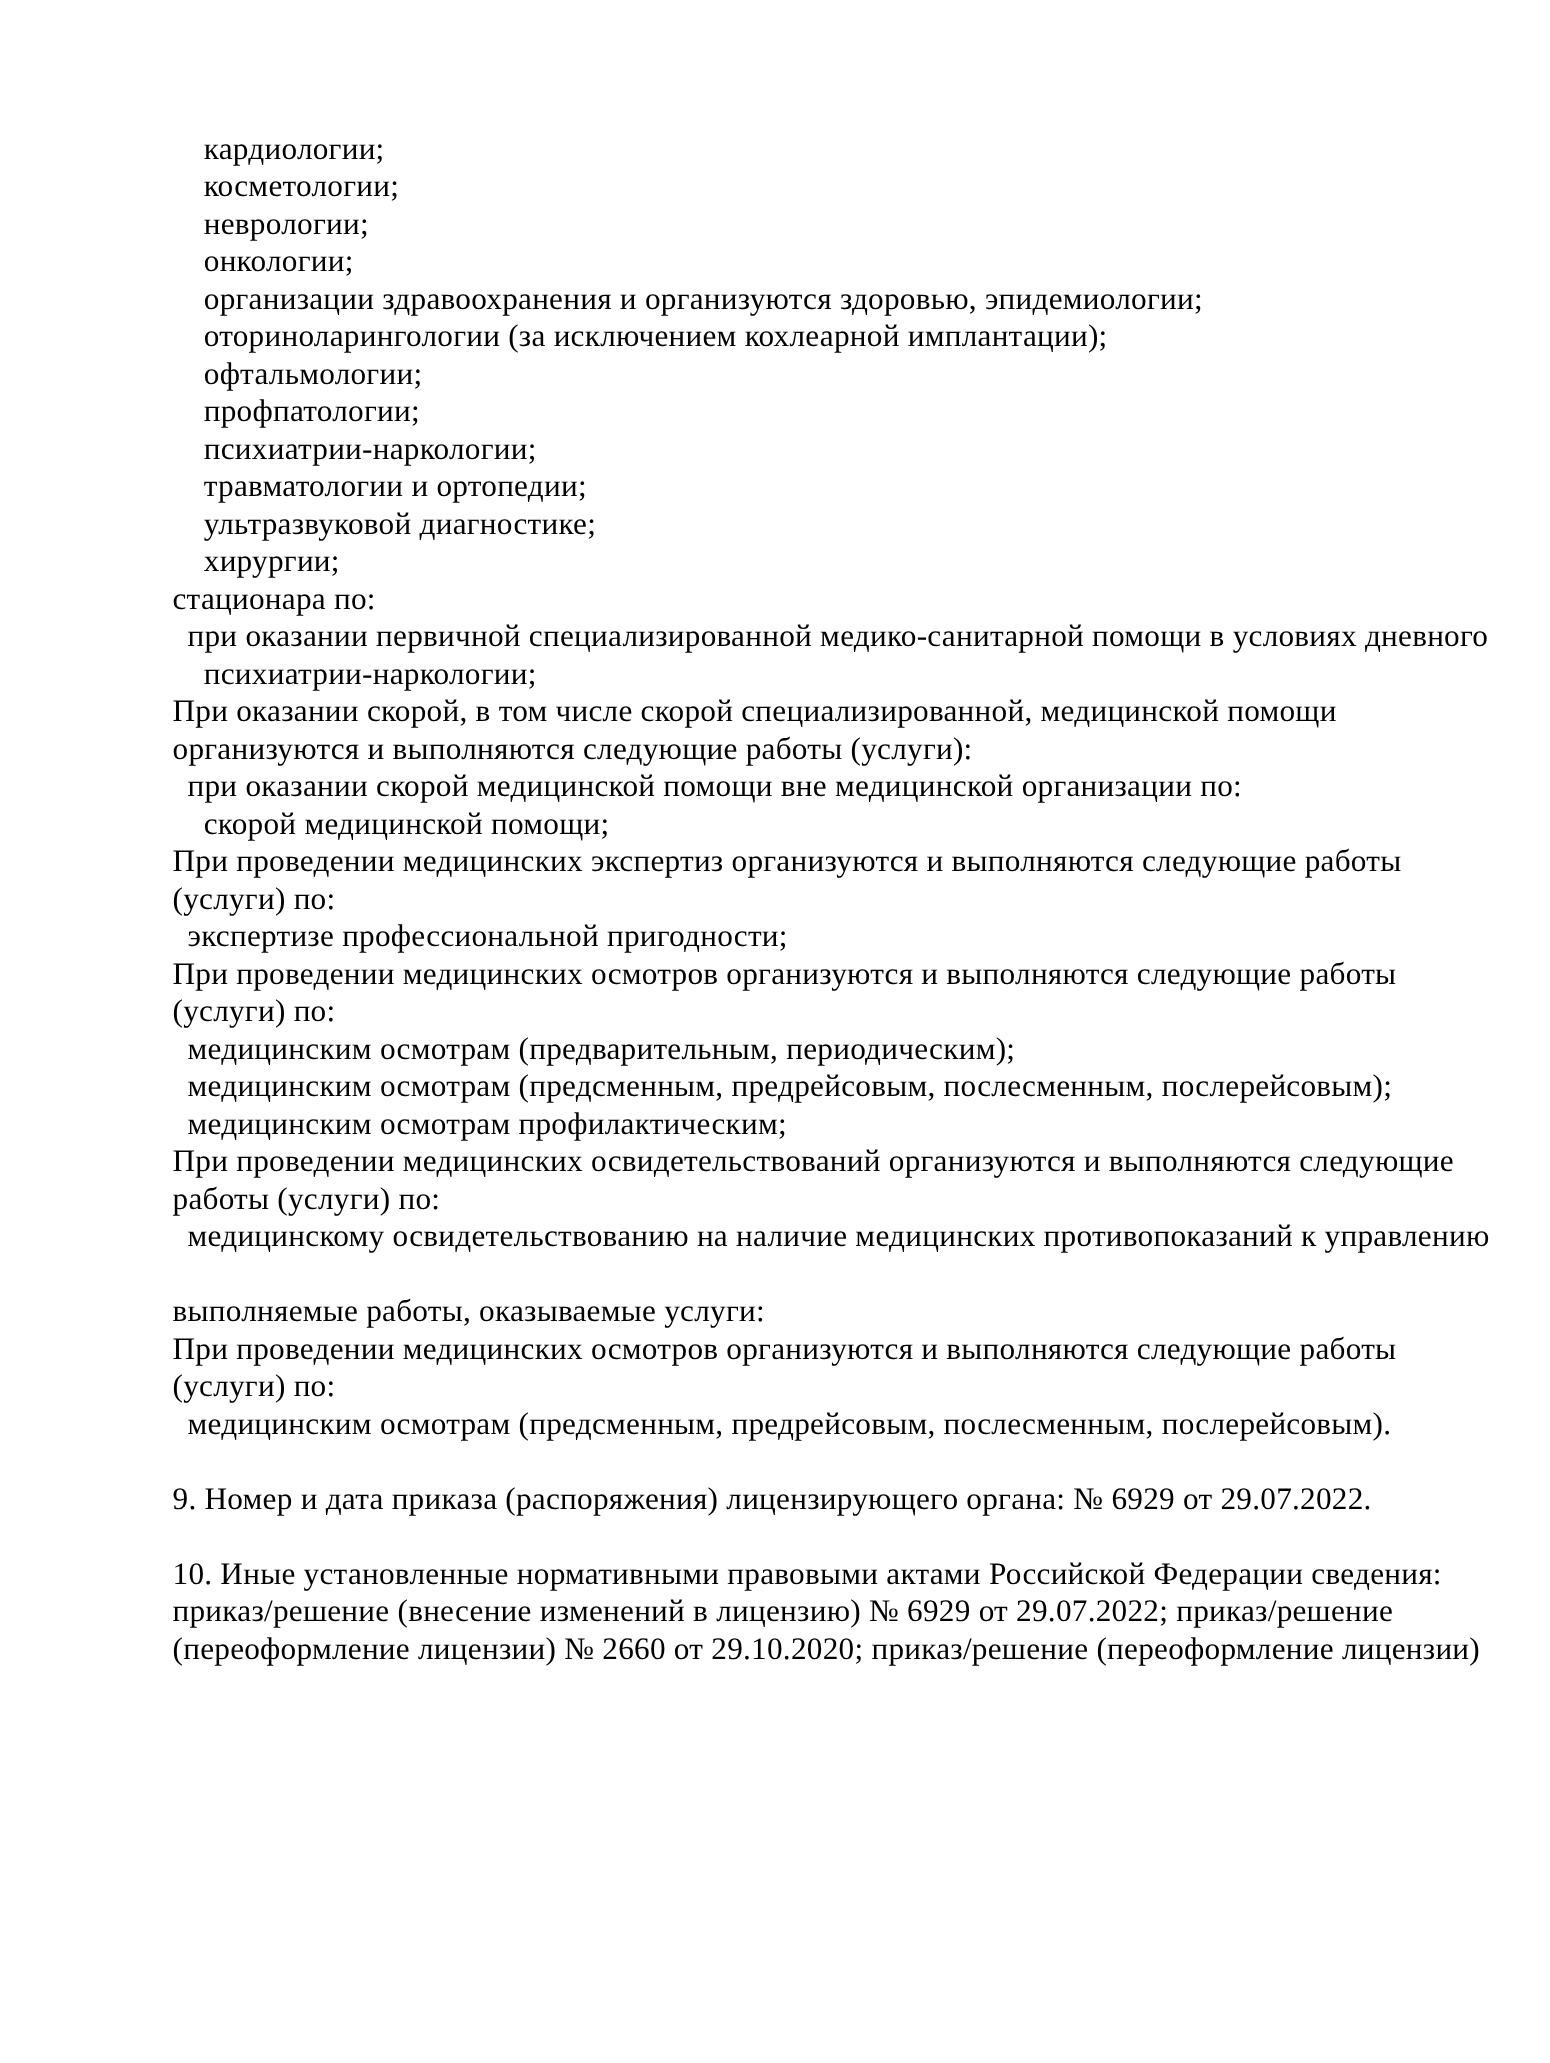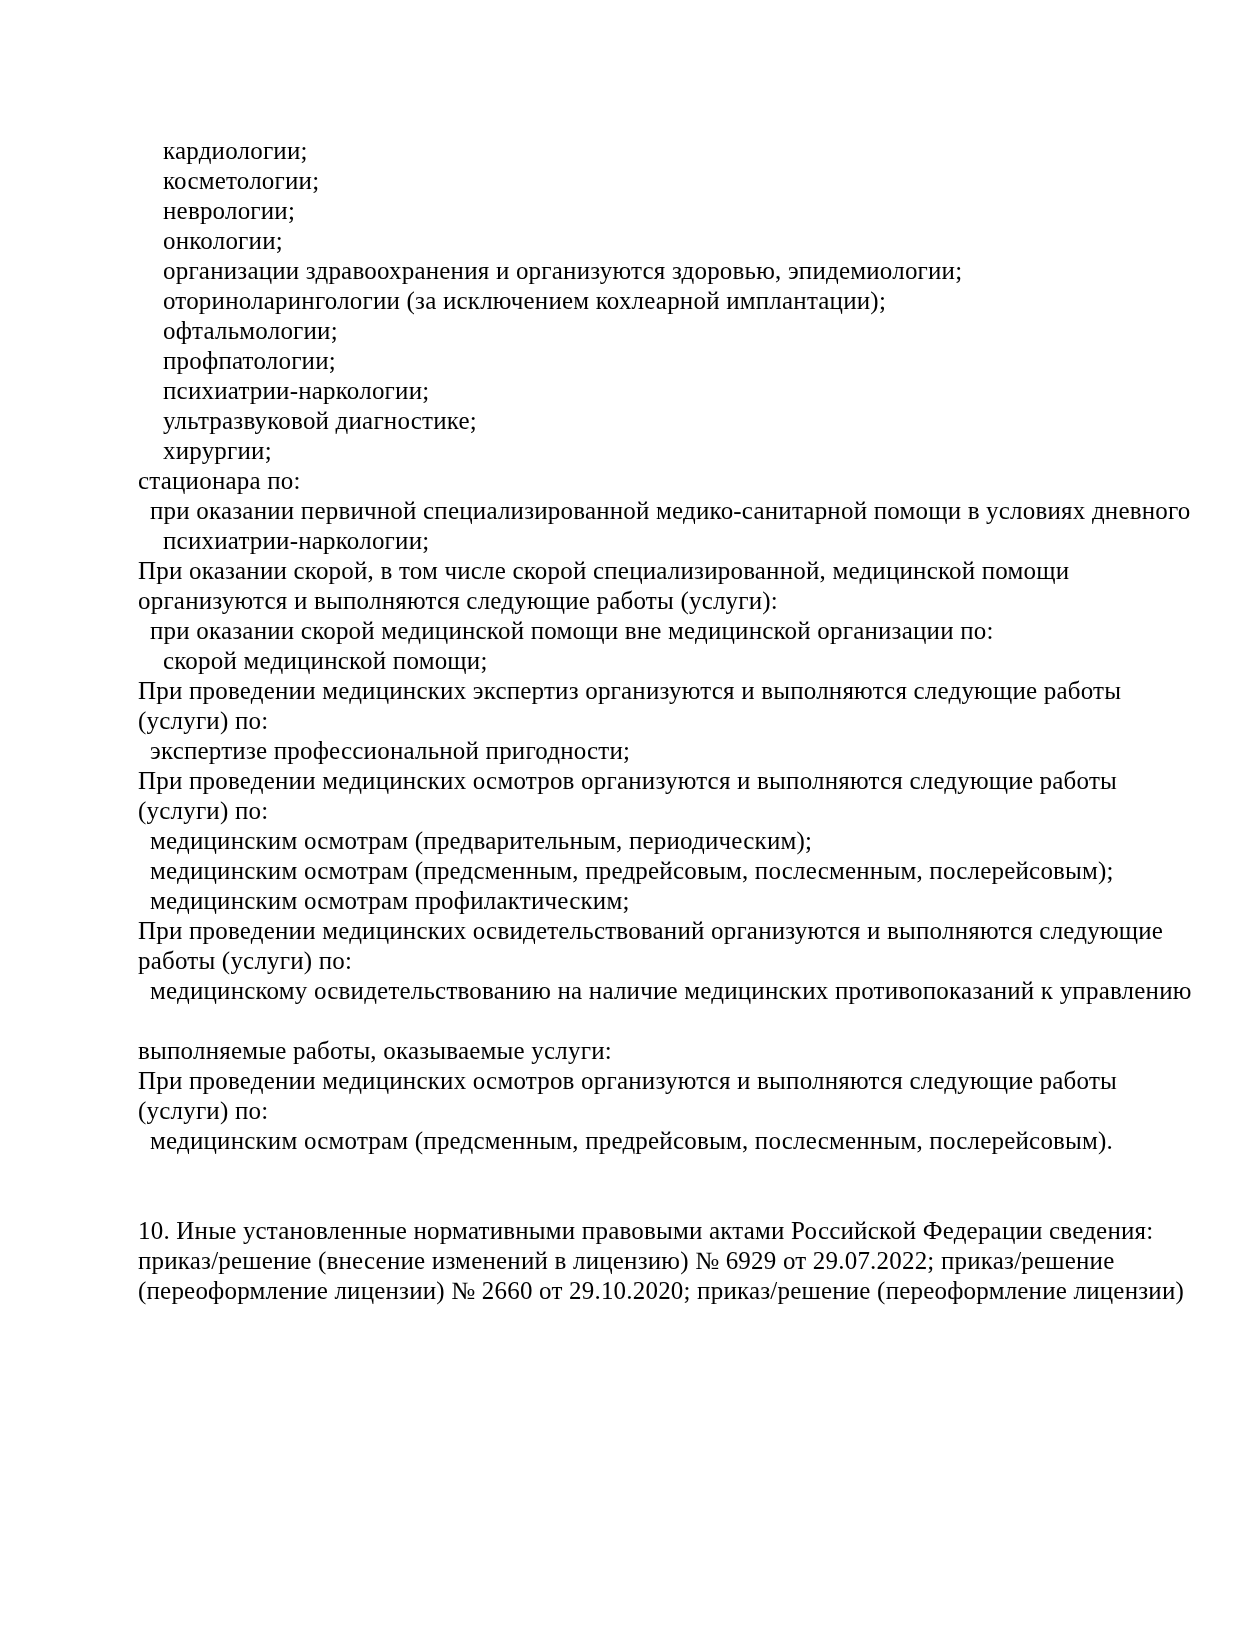--- a/index.html
+++ b/index.html
@@ -12,21 +12,20 @@
     width: 1240px;
     height: 1650px;
     background: #ffffff;
     overflow: hidden;
   }
   .text-block {
     position: absolute;
     left: 138px;
     top: 105px;
     width: 1040px;
-    margin-top: 31px;
   }
   .line {
     font-family: "Liberation Serif", "DejaVu Serif", serif;
     font-size: 25px;
     line-height: 30px;
     height: 30px;
     color: #000000;
     white-space: pre;
     letter-spacing: 0.2px;
   }
@@ -41,20 +40,21 @@
   <div class="text-block">
       <div class="line indent-2">кардиологии;</div>
       <div class="line indent-2">косметологии;</div>
       <div class="line indent-2">неврологии;</div>
       <div class="line indent-2">онкологии;</div>
       <div class="line indent-2">организации здравоохранения и организуются здоровью, эпидемиологии;</div>
       <div class="line indent-2">оториноларингологии (за исключением кохлеарной имплантации);</div>
       <div class="line indent-2">офтальмологии;</div>
       <div class="line indent-2">профпатологии;</div>
       <div class="line indent-2">психиатрии-наркологии;</div>
+      <div class="line indent-2">травматологии и ортопедии;</div>
       <div class="line indent-2">ультразвуковой диагностике;</div>
       <div class="line indent-2">хирургии;</div>
       <div class="line indent-0">стационара по:</div>
       <div class="line indent-1">при оказании первичной специализированной медико-санитарной помощи в условиях дневного</div>
       <div class="line indent-2">психиатрии-наркологии;</div>
       <div class="line indent-0">При оказании скорой, в том числе скорой специализированной, медицинской помощи</div>
       <div class="line indent-0">организуются и выполняются следующие работы (услуги):</div>
       <div class="line indent-1">при оказании скорой медицинской помощи вне медицинской организации по:</div>
       <div class="line indent-2">скорой медицинской помощи;</div>
       <div class="line indent-0">При проведении медицинских экспертиз организуются и выполняются следующие работы</div>
@@ -67,18 +67,19 @@
       <div class="line indent-1">медицинским осмотрам профилактическим;</div>
       <div class="line indent-0">При проведении медицинских освидетельствований организуются и выполняются следующие</div>
       <div class="line indent-0">работы (услуги) по:</div>
       <div class="line indent-1">медицинскому освидетельствованию на наличие медицинских противопоказаний к управлению</div>
       <div class="line indent-0"></div>
       <div class="line indent-0">выполняемые работы, оказываемые услуги:</div>
       <div class="line indent-0">При проведении медицинских осмотров организуются и выполняются следующие работы</div>
       <div class="line indent-0">(услуги) по:</div>
       <div class="line indent-1">медицинским осмотрам (предсменным, предрейсовым, послесменным, послерейсовым).</div>
       <div class="line indent-0"></div>
+      <div class="line indent-0">9. Номер и дата приказа (распоряжения) лицензирующего органа: № 6929 от 29.07.2022.</div>
       <div class="line indent-0"></div>
       <div class="line indent-0">10. Иные установленные нормативными правовыми актами Российской Федерации сведения:</div>
       <div class="line indent-0">приказ/решение (внесение изменений в лицензию) № 6929 от 29.07.2022; приказ/решение</div>
       <div class="line indent-0">(переоформление лицензии) № 2660 от 29.10.2020; приказ/решение (переоформление лицензии)</div>
     </div>
 </div>
 
 </body></html>

